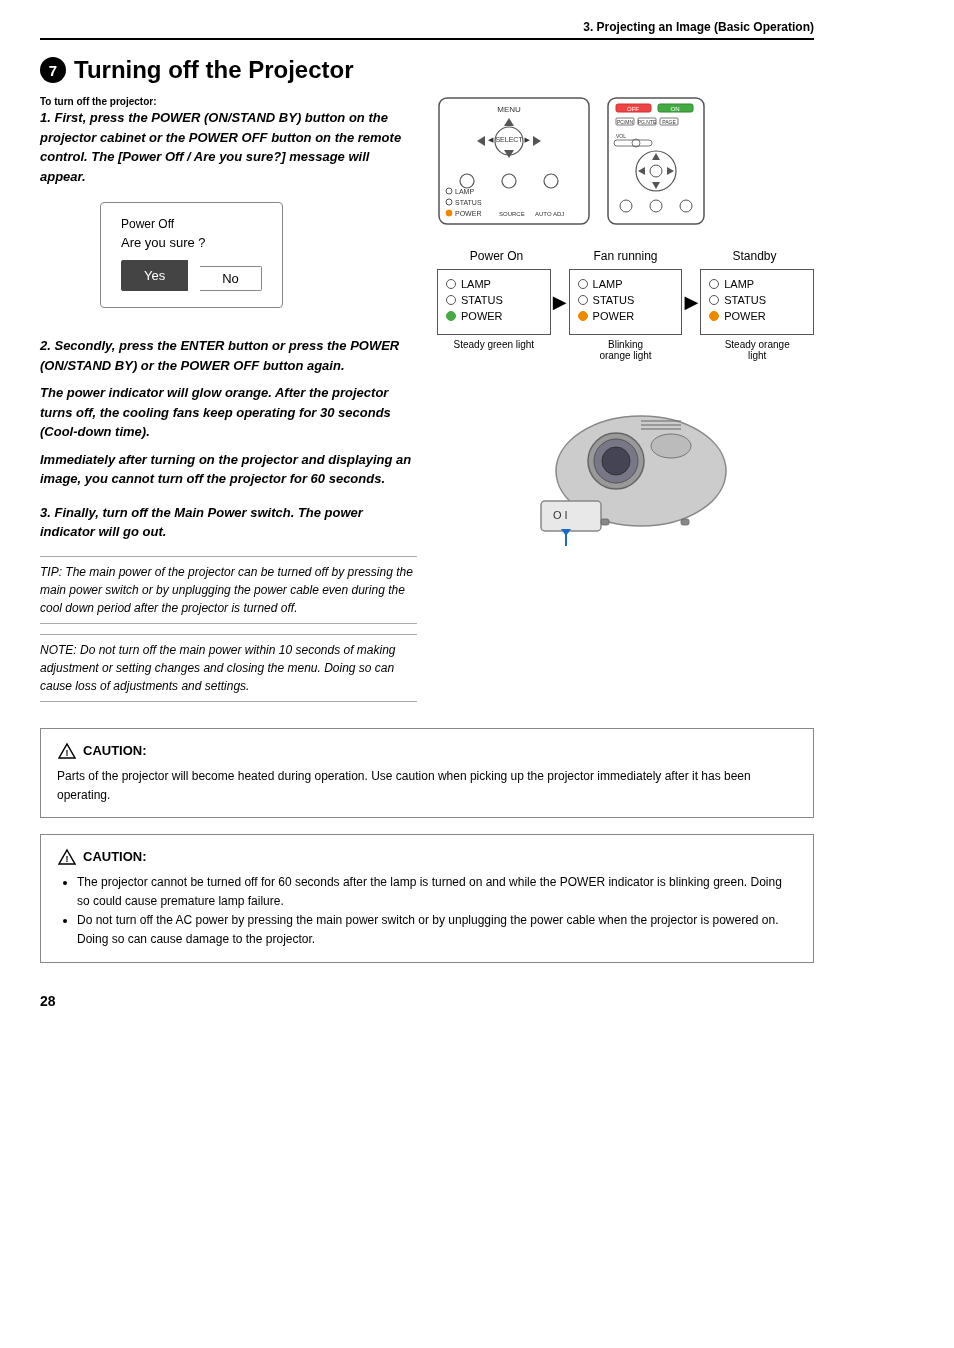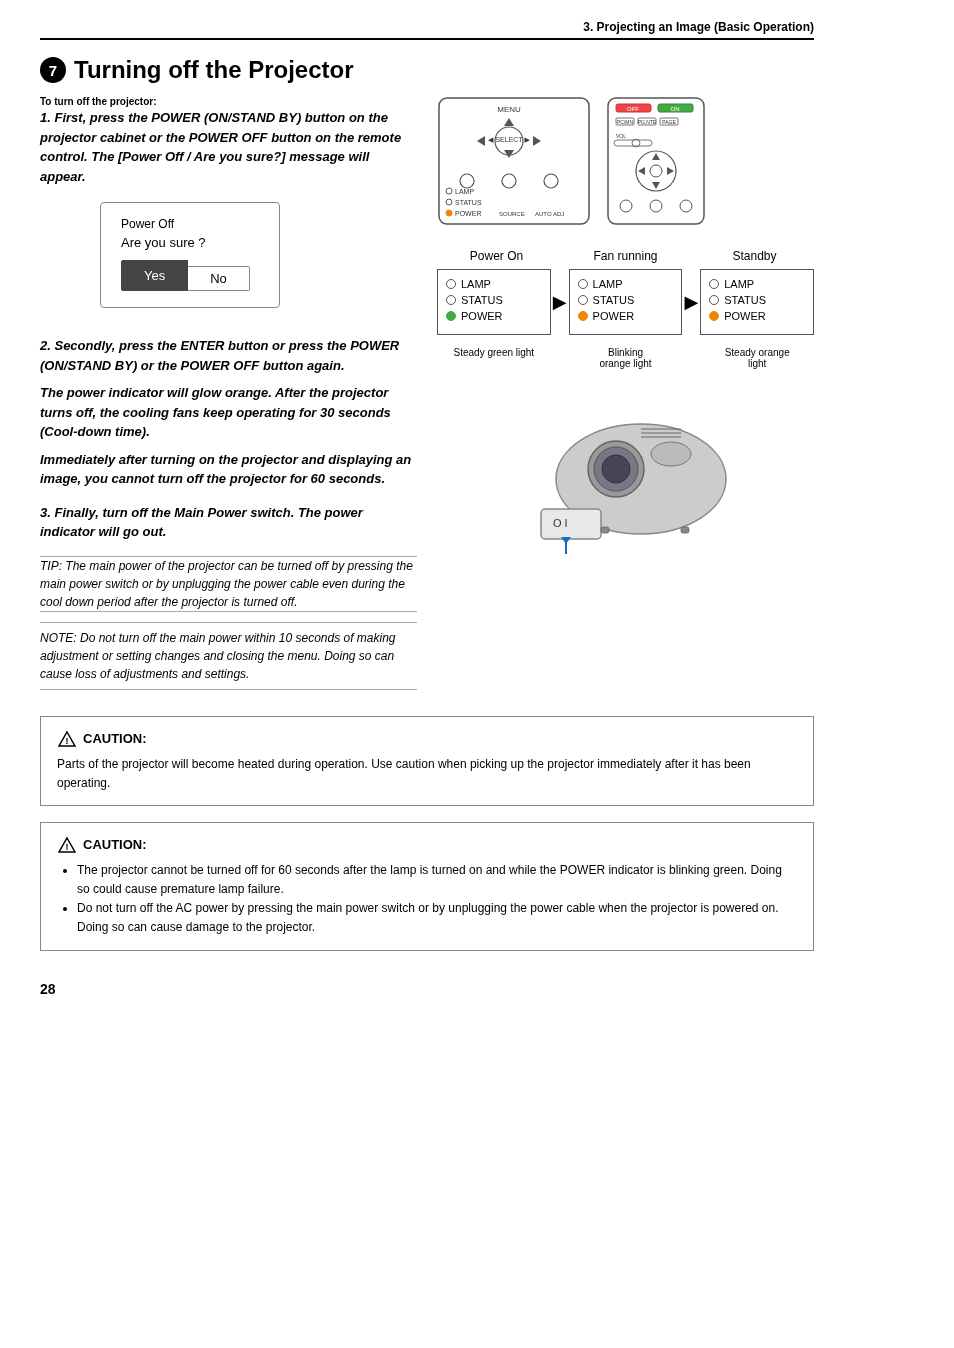--- a/index.html
+++ b/index.html
@@ -91,21 +91,21 @@
     .power-off-box .title {
       font-size: 12px;
       margin-bottom: 4px;
     }
     .power-off-box .subtitle-text {
       font-size: 13px;
       margin-bottom: 10px;
     }
     .power-off-box .buttons {
       display: flex;
-      gap: 0;
+      gap: 12px;
     }
     .btn-yes {
       background: #444;
       color: #fff;
       border: 1.5px solid #444;
       padding: 4px 22px;
       font-size: 13px;
       cursor: pointer;
       border-radius: 2px 0 0 2px;
     }
@@ -125,21 +125,21 @@
       font-style: italic;
       font-size: 13px;
       margin-top: 8px;
       line-height: 1.5;
     }
     .tip-note {
       font-style: italic;
       font-size: 12px;
       border-top: 1px solid #aaa;
       border-bottom: 1px solid #aaa;
-      padding: 0 0;
+      padding: 6px 0;
       margin: 10px 0;
       line-height: 1.5;
     }
     .note-box {
       font-style: italic;
       font-size: 12px;
       border-top: 1px solid #aaa;
       border-bottom: 1px solid #aaa;
       padding: 6px 0;
       margin: 10px 0;
@@ -193,21 +193,20 @@
     }
     .ind-sub-labels {
       display: flex;
       gap: 4px;
       margin-top: 4px;
       font-size: 10px;
     }
     .ind-sub-label {
       flex: 1;
       text-align: center;
-      margin-top: 8px;
     }
 
     
     .projector-area {
       margin-top: 20px;
       display: flex;
       justify-content: center;
     }
 
     

